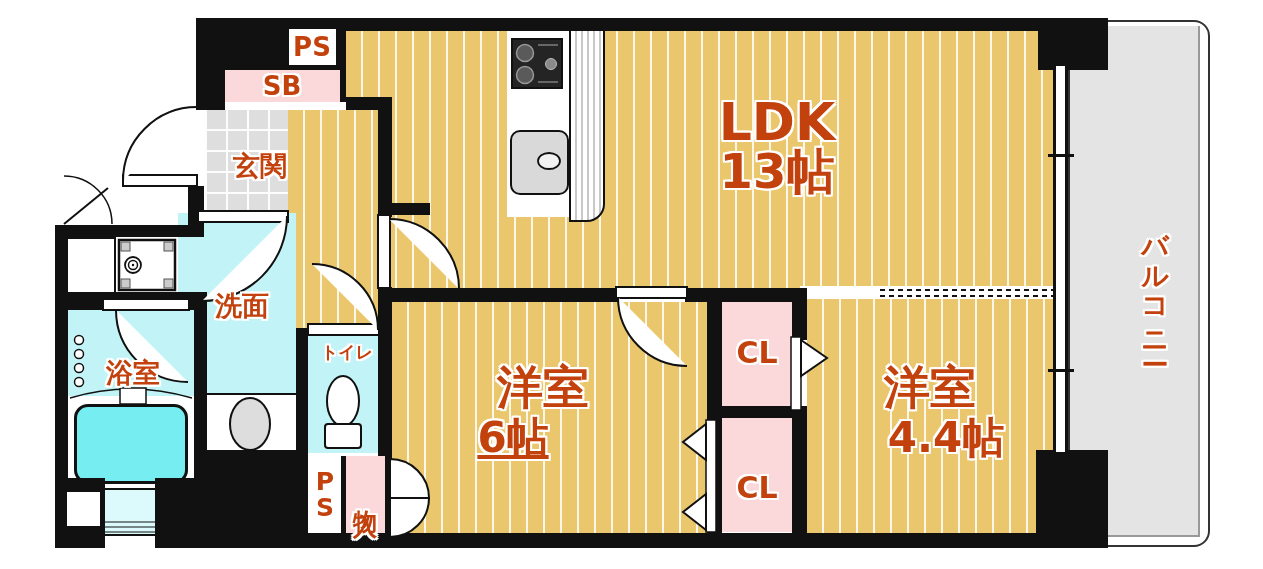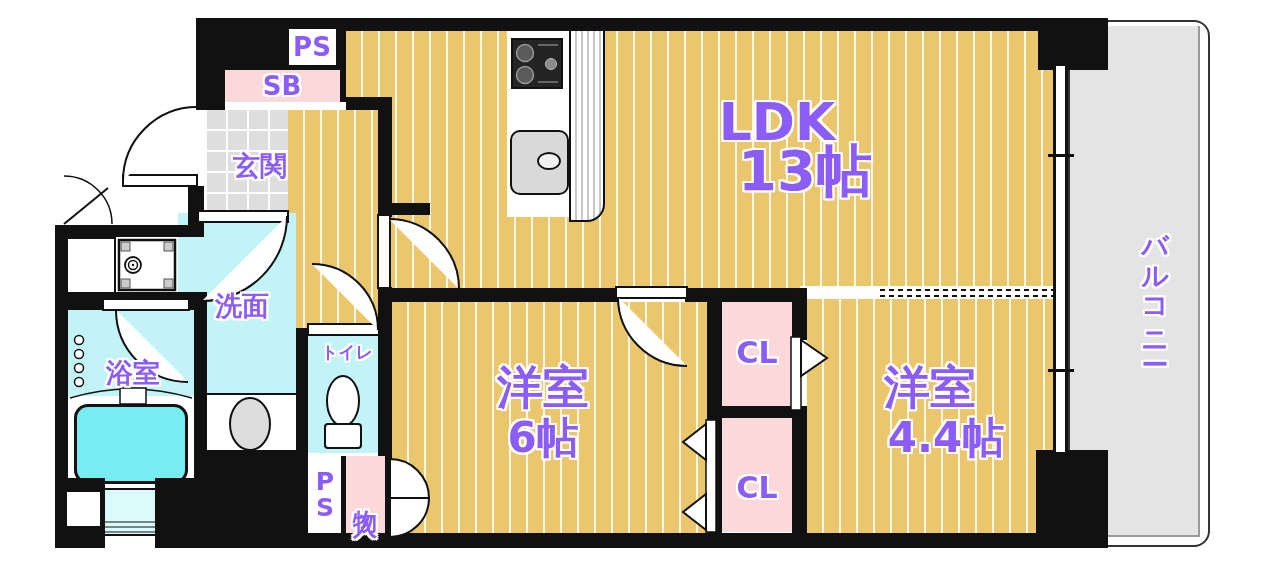--- a/index.html
+++ b/index.html
@@ -24,21 +24,21 @@
         border-left:3px solid #111;border-right:3px solid #111;z-index:4;}
   .tick{position:absolute;background:#111;z-index:5;}
   .counter{position:absolute;left:569px;top:29px;width:32px;height:189px;z-index:2;
         border:2px solid #111;border-radius:0 0 18px 0;
         background:repeating-linear-gradient(90deg,#fff 0,#fff 4px,var(--counter-line,#c8c8c8) 4px,var(--counter-line,#c8c8c8) 6px);}
   .kwhite{position:absolute;left:507px;top:29px;width:62px;height:188px;background:#fff;z-index:2;}
   .mb{position:absolute;left:58px;top:237px;width:54px;height:57px;background:#fff;border:2px solid #111;z-index:2;}
   .bump{position:absolute;left:100px;top:488px;width:56px;height:44px;background:#dcfafc;border:2px solid #111;z-index:2;}
   .basin{position:absolute;left:205px;top:393px;width:89px;height:58px;background:#fff;border:2px solid #111;z-index:2;}
   svg.ovl{position:absolute;left:0;top:0;z-index:5;}
-  .lbl{position:absolute;transform:translate(-50%,-50%);font-weight:bold;color:#8b5cf6;white-space:nowrap;z-index:6;
+  .lbl{position:absolute;transform:translate(-50%,-50%);font-weight:bold;color:#c2410c;white-space:nowrap;z-index:6;
        text-shadow:-2px -2px 0 #fff,2px -2px 0 #fff,-2px 2px 0 #fff,2px 2px 0 #fff,0 -2px 0 #fff,0 2px 0 #fff,-2px 0 0 #fff,2px 0 0 #fff;}
   .vert{writing-mode:vertical-rl;letter-spacing:3px;white-space:normal;}
   .stack{width:22px;word-break:break-all;line-height:1.02;text-align:center;white-space:normal;}
 </style>
 </head>
 <body>
 
 <div class="plan">
 
   <div class="balc-outer"></div>
@@ -174,27 +174,27 @@
       <circle cx="79" cy="368" r="4.5" fill="#fff" stroke="#111" stroke-width="1.5"></circle>
       <circle cx="79" cy="382" r="4.5" fill="#fff" stroke="#111" stroke-width="1.5"></circle>
     </g>
     <path d="M 103 522 H 155 M 103 527 H 155 M 103 532 H 155" stroke="#111" stroke-width="1.2"></path>
   </svg>
 
   <div class="lbl" style="left:312px;top:47px;font-size:26px;">PS</div>
   <div class="lbl" style="left:282px;top:86px;font-size:26px;">SB</div>
   <div class="lbl" style="left:260px;top:166px;font-size:27px;">玄関</div>
   <div class="lbl" style="left:777px;top:122px;font-size:52px;">LDK</div>
-  <div class="lbl" style="left:777px;top:172px;font-size:56px;margin-left:28px;">13帖</div>
+  <div class="lbl" style="left:777px;top:172px;font-size:48px;">13帖</div>
   <div class="lbl" style="left:242px;top:306px;font-size:27px;">洗面</div>
   <div class="lbl" style="left:133px;top:373px;font-size:27px;">浴室</div>
   <div class="lbl" style="left:347px;top:352px;font-size:17px;">トイレ</div>
   <div class="lbl" style="left:757px;top:352px;font-size:30px;">CL</div>
   <div class="lbl" style="left:757px;top:487px;font-size:30px;">CL</div>
   <div class="lbl" style="left:543px;top:388px;font-size:46px;">洋室</div>
-  <div class="lbl" style="left:543px;top:438px;font-size:42px;">6帖</div>
+  <div class="lbl" style="left:513px;top:438px;font-size:42px;text-decoration:underline;">6帖</div>
   <div class="lbl" style="left:930px;top:388px;font-size:46px;">洋室</div>
   <div class="lbl" style="left:946px;top:438px;font-size:42px;">4.4帖</div>
   <div class="lbl stack" style="left:325px;top:494px;font-size:25px;">PS</div>
   <div class="lbl vert" style="left:365px;top:494px;font-size:24px;">物入</div>
   <div class="lbl vert" style="left:1155px;top:283px;font-size:27px;">バルコニー</div>
 
 </div>
 
 </body></html>

